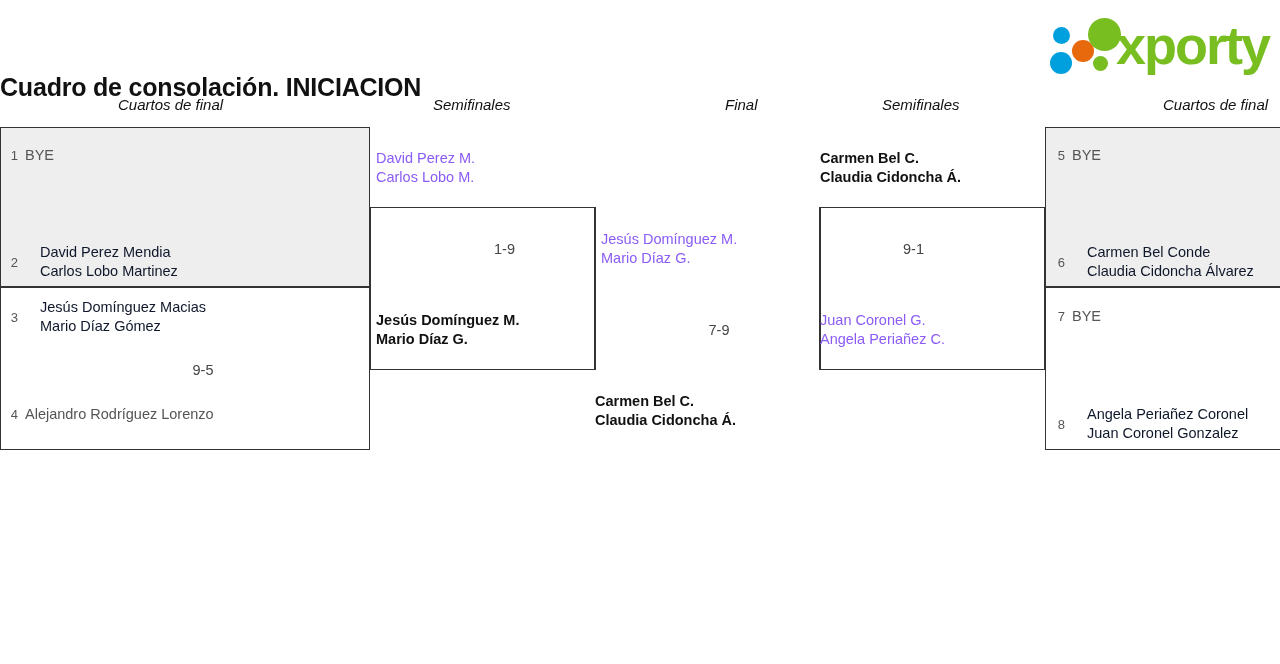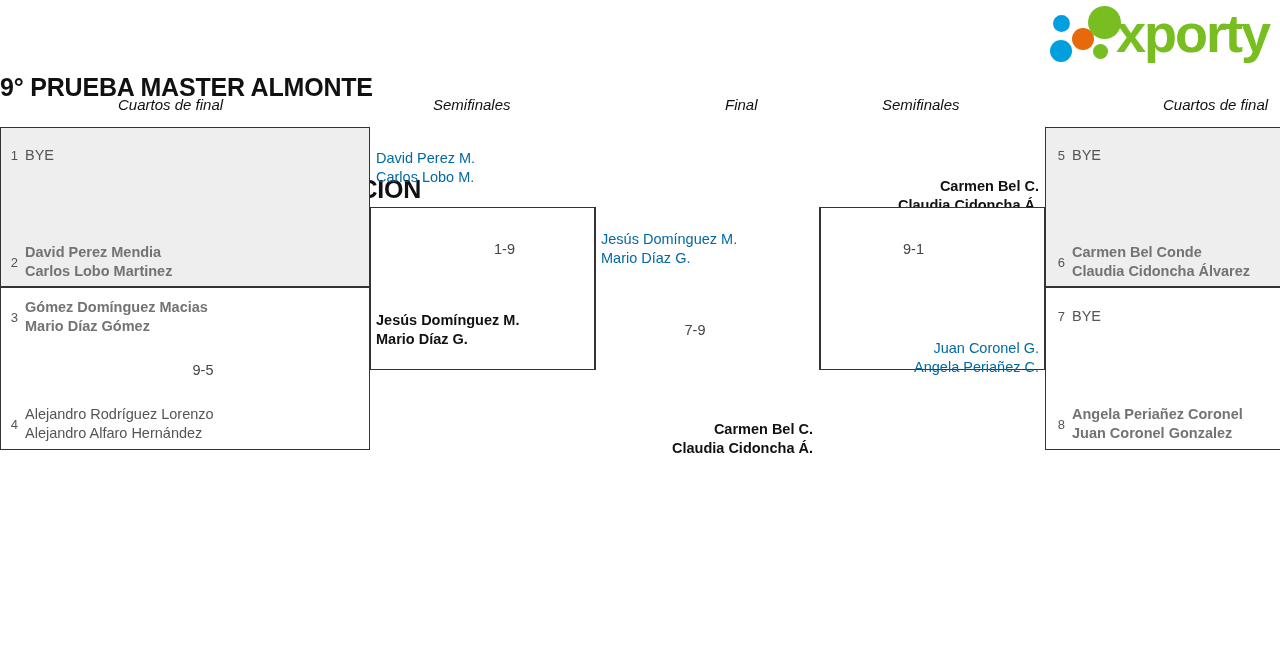--- a/index.html
+++ b/index.html
@@ -27,21 +27,21 @@
     letter-spacing: -0.2px;
     color: #111111;
     white-space: pre;
   }
   .title-line { display: block; }
 
   
   .logo {
     position: absolute;
     left: 1048px;
-    top: 4px;
+    top: 16px;
     width: 228px;
     height: 62px;
   }
   .logo-dots { position: absolute; left: 0px; top: 2px; width: 80px; height: 58px; }
   .dot { position: absolute; border-radius: 50%; }
   .dot-b1 { left: 5px;  top: 9px;  width: 17px; height: 17px; background: #00a0df; }
   .dot-b2 { left: 2px;  top: 34px; width: 22px; height: 22px; background: #00a0df; }
   .dot-o1 { left: 24px; top: 22px; width: 22px; height: 22px; background: #e8690b; }
   .dot-g1 { left: 40px; top: 0px;  width: 33px; height: 33px; background: #78be20; }
   .dot-g2 { left: 45px; top: 38px; width: 15px; height: 15px; background: #78be20; }
@@ -88,50 +88,49 @@
   .entry .seed {
     font-size: 13px;
     color: #555555;
     min-width: 15px;
     text-align: right;
     margin-right: 7px;
     align-self: center;
   }
   .entry .names { display: block; }
   .entry .nm { display: block; }
-  .entry.winner .names { font-weight: bold; color: #737373; }
+  .entry.winner .names { font-weight: normal; color: #0f172a; margin-left: 15px; }
   .entry.loser  .names { font-weight: normal; color: #555555; }
   .entry.bye    .names { font-weight: normal; color: #555555; }
 
   
   .teamblock {
     position: absolute;
     font-size: 14.5px;
     line-height: 19px;
     white-space: nowrap;
   }
   .teamblock .nm { display: block; }
   .teamblock.winner { font-weight: bold; color: #111111; }
-  .teamblock.loser  { font-weight: normal; color: #0369a1; }
-  .teamblock.ralign { text-align: right; margin-top: 28px; }
+  .teamblock.loser  { font-weight: normal; color: #8b5cf6; }
+  .teamblock.ralign { text-align: left; }
 
   
   .score {
     position: absolute;
     font-size: 14.5px;
     color: #444444;
     text-align: center;
     white-space: nowrap;
   }
 </style>
 </head>
 <body>
 
 <div class="page-title">
-  <span class="title-line">9° PRUEBA MASTER ALMONTE</span>
   <span class="title-line">Cuadro de consolación. INICIACION</span>
 </div>
 
 <div class="logo">
   <div class="logo-dots">
     <span class="dot dot-b1"></span>
     <span class="dot dot-b2"></span>
     <span class="dot dot-o1"></span>
     <span class="dot dot-g1"></span>
     <span class="dot dot-g2"></span>
@@ -160,32 +159,31 @@
     <span class="nm">David Perez Mendia</span>
     <span class="nm">Carlos Lobo Martinez</span>
   </span>
 </div>
 
 <div class="box" style="left:0px; top:287px; width:370px; height:163px;"></div>
 
 <div class="entry winner" style="left:3px; top:298px;">
   <span class="seed">3</span>
   <span class="names">
-    <span class="nm">Gómez Domínguez Macias</span>
+    <span class="nm">Jesús Domínguez Macias</span>
     <span class="nm">Mario Díaz Gómez</span>
   </span>
 </div>
 
 <div class="score" style="left:0px; top:362px; width:406px;">9-5</div>
 
 <div class="entry loser" style="left:3px; top:405px;">
   <span class="seed">4</span>
   <span class="names">
     <span class="nm">Alejandro Rodríguez Lorenzo</span>
-    <span class="nm">Alejandro Alfaro Hernández</span>
   </span>
 </div>
 
 <div class="teamblock loser" style="left:376px; top:149px;">
   <span class="nm">David Perez M.</span>
   <span class="nm">Carlos Lobo M.</span>
 </div>
 
 <div class="box" style="left:370px; top:207px; width:225px; height:163px;"></div>
 
@@ -196,21 +194,21 @@
   <span class="nm">Mario Díaz G.</span>
 </div>
 
 <div class="teamblock loser" style="left:601px; top:230px;">
   <span class="nm">Jesús Domínguez M.</span>
   <span class="nm">Mario Díaz G.</span>
 </div>
 
 <div class="box" style="left:595px; top:207px; width:225px; height:163px; border-top:none; border-bottom:none; background:transparent;"></div>
 
-<div class="score" style="left:571px; top:322px; width:248px;">7-9</div>
+<div class="score" style="left:595px; top:322px; width:248px;">7-9</div>
 
 <div class="teamblock winner ralign" style="left:595px; top:392px; width:218px;">
   <span class="nm">Carmen Bel C.</span>
   <span class="nm">Claudia Cidoncha Á.</span>
 </div>
 
 <div class="teamblock winner ralign" style="left:820px; top:149px; width:219px;">
   <span class="nm">Carmen Bel C.</span>
   <span class="nm">Claudia Cidoncha Á.</span>
 </div>

